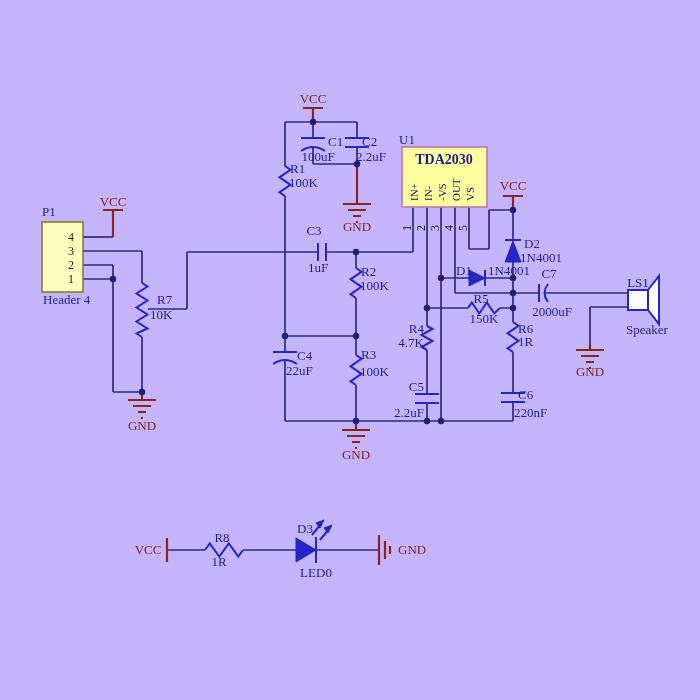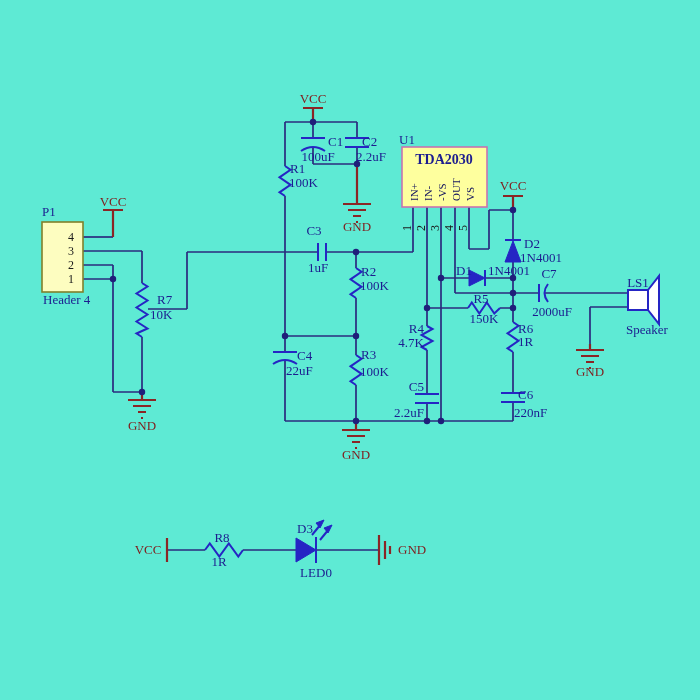--- a/index.html
+++ b/index.html
@@ -1,16 +1,16 @@
 <!DOCTYPE html>
 <html><head>
 <meta charset="utf-8">
 <style>
   html,body{margin:0;padding:0;background:#ffffff;}
-  .page{width:700px;height:700px;background:#5eead4;position:relative;margin:0 auto;}
+  .page{width:700px;height:700px;background:#c4b5fd;position:relative;margin:0 auto;}
   svg{font-family:"Liberation Serif","DejaVu Serif",serif;}
   text{fill:#1c1c8f;font-size:13px;}
   .pwrtxt{fill:#801c1c;}
   .pintxt{fill:#1a1a1a;font-size:12px;}
   .ictitle{font-size:14px;font-weight:bold;}
   .pname{font-size:11px;fill:#14145e;}
   .wire{stroke:#2b2b7e;stroke-width:1.7;fill:none;}
   .comp{stroke:#2525c4;stroke-width:2;fill:none;}
   .compfill{fill:#2525c4;stroke:#2525c4;stroke-width:1;}
   .pwr{stroke:#8b2525;stroke-width:2.2;fill:none;}

